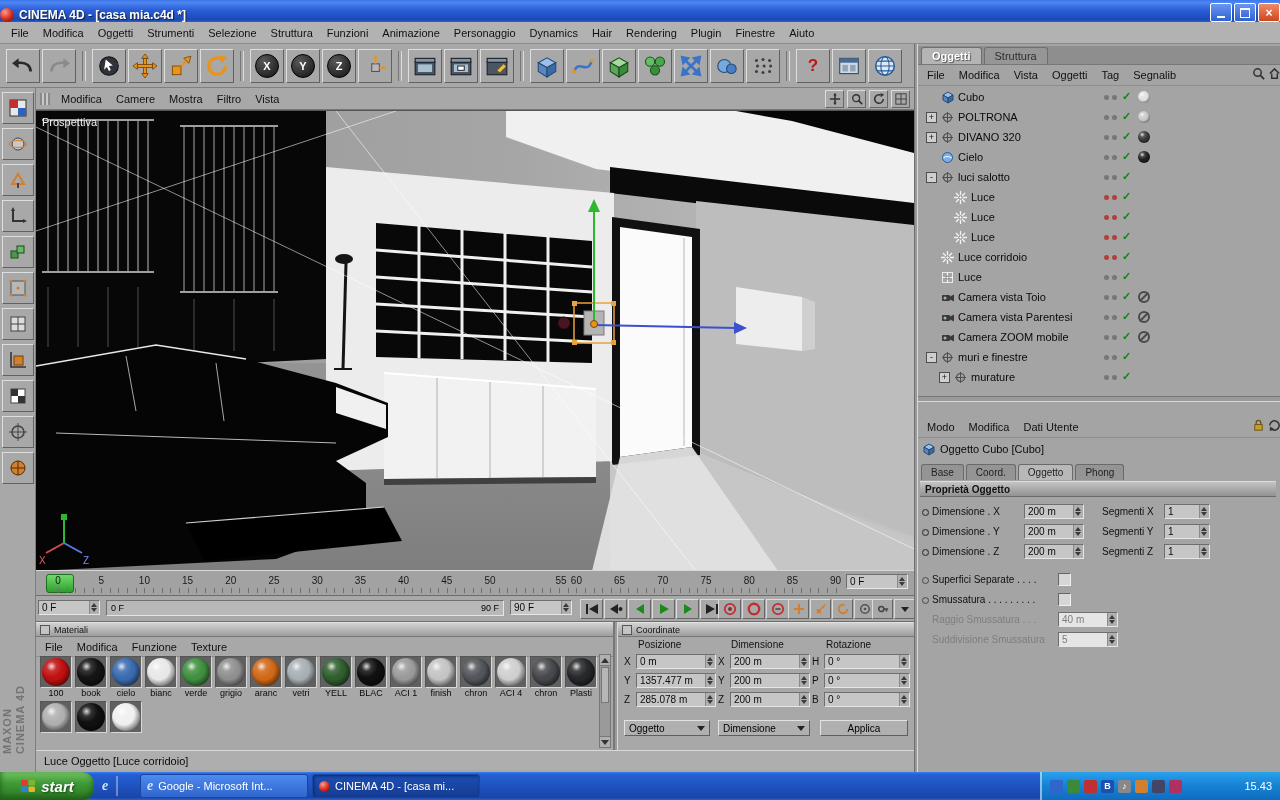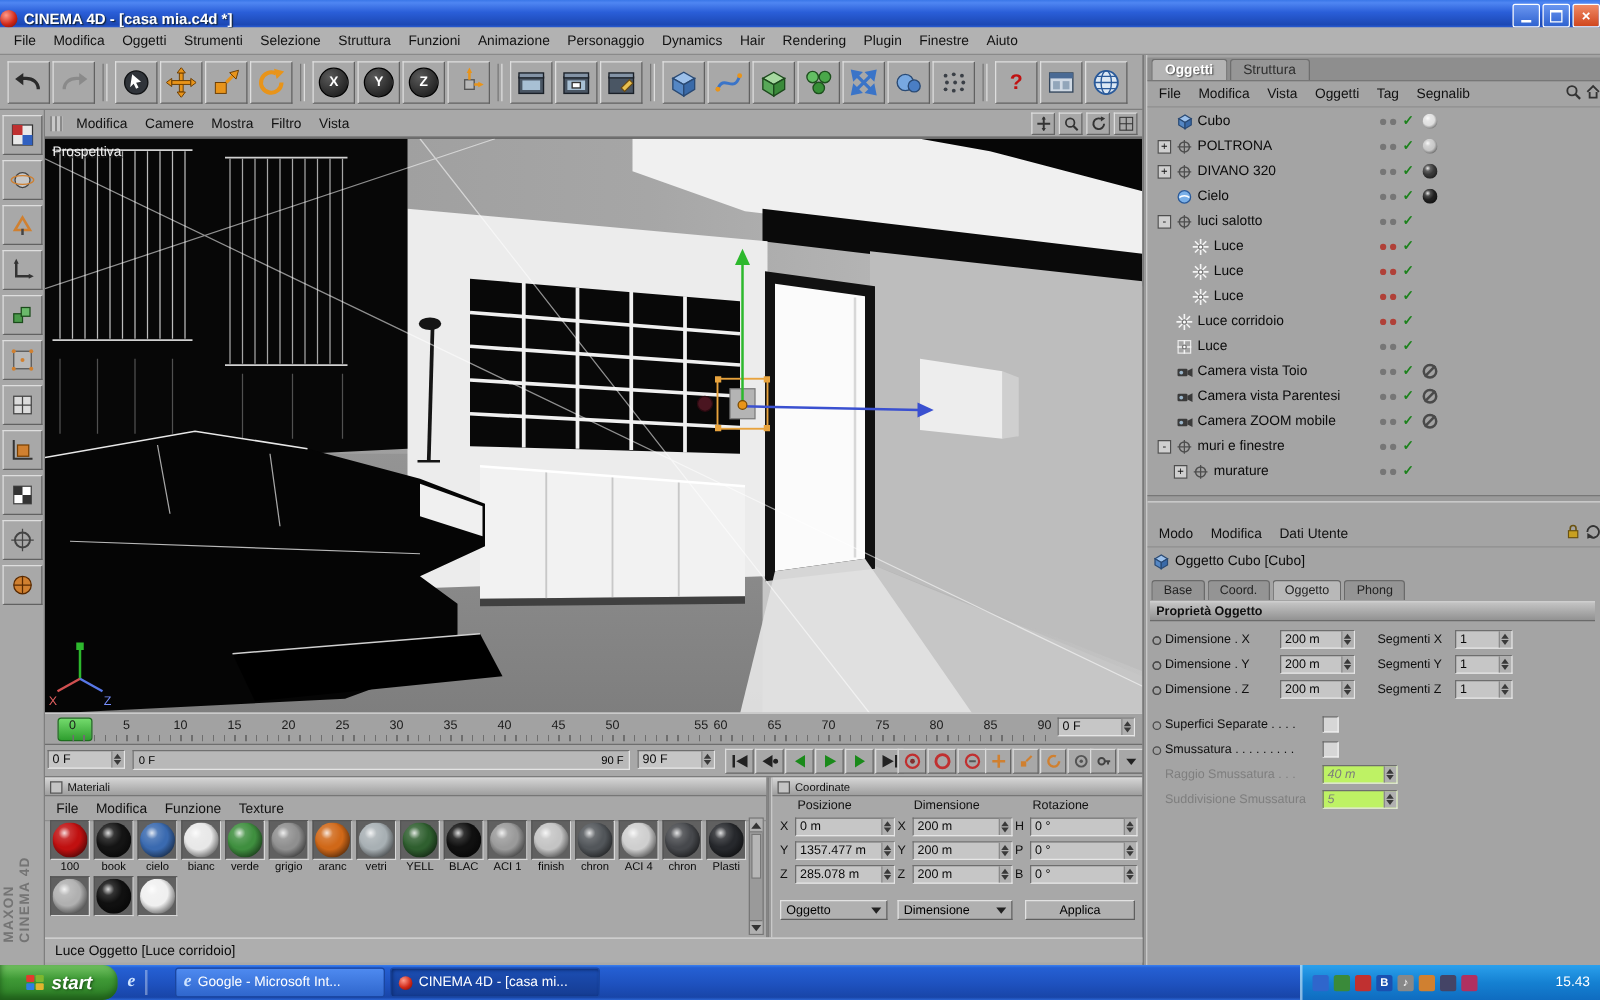--- a/index.html
+++ b/index.html
@@ -91,21 +91,21 @@
   .picon{width:8px;height:8px;border:1px solid #555;background:#c4c4c4;flex:none;}
   .pmenu{height:19px;display:flex;align-items:center;border-bottom:1px solid #8e8e8e;padding:0 2px;position:relative;}
   .field{display:flex;align-items:stretch;background:#c6c6c6;height:15px;box-sizing:border-box;
     border-top:1px solid #6e6e6e;border-left:1px solid #6e6e6e;border-right:1px solid #e6e6e6;border-bottom:1px solid #e6e6e6;}
   .fval{flex:1;font-size:10px;padding:1px 3px 0 3px;white-space:nowrap;overflow:hidden;color:#0a0a0a;}
   .spin{width:9px;position:relative;background:#b0b0b0;border-left:1px solid #8a8a8a;flex:none;}
   .spin::before{content:'';position:absolute;left:1px;top:2px;border-left:3px solid transparent;
     border-right:3px solid transparent;border-bottom:4px solid #3a3a3a;}
   .spin::after{content:'';position:absolute;left:1px;bottom:2px;border-left:3px solid transparent;
     border-right:3px solid transparent;border-top:4px solid #3a3a3a;}
-  .field.disabled{background:#bef264;font-style:italic;}
+  .field.disabled{background:#e5e5e5;}
   .field.disabled .fval{color:#7c7c7c;}
   .cbox{width:11px;height:11px;background:#d6d6d6;border-top:1px solid #666;border-left:1px solid #666;
     border-right:1px solid #efefef;border-bottom:1px solid #efefef;display:inline-block;}
   .raised{background:#b0b0b0;border-top:1px solid #e2e2e2;border-left:1px solid #e2e2e2;
     border-right:1px solid #5f5f5f;border-bottom:1px solid #5f5f5f;}
   .ocirc{width:5px;height:5px;border:1px solid #4a4a4a;border-radius:50%;display:inline-block;}
 
   
   #materials{position:absolute;left:36px;top:622px;width:578px;height:128px;background:#a8a8a8;box-sizing:border-box;
     border-right:1px solid #777;}

